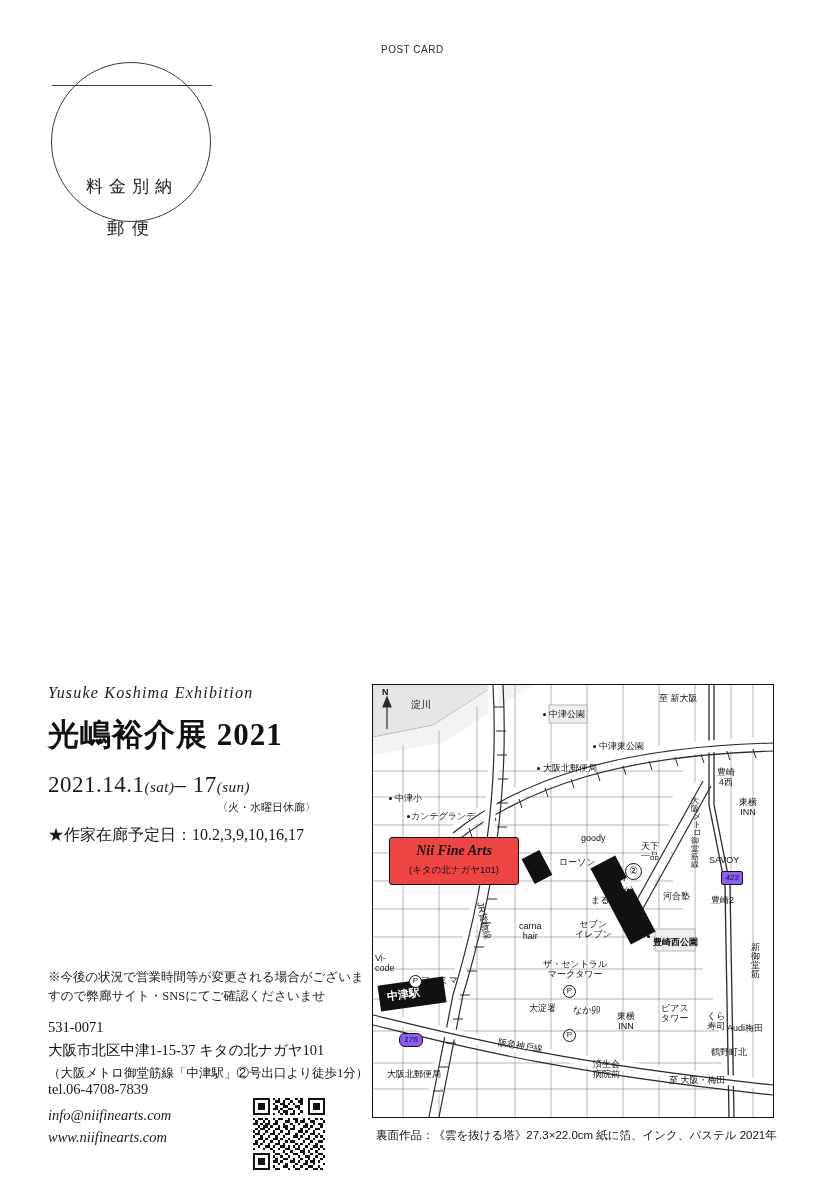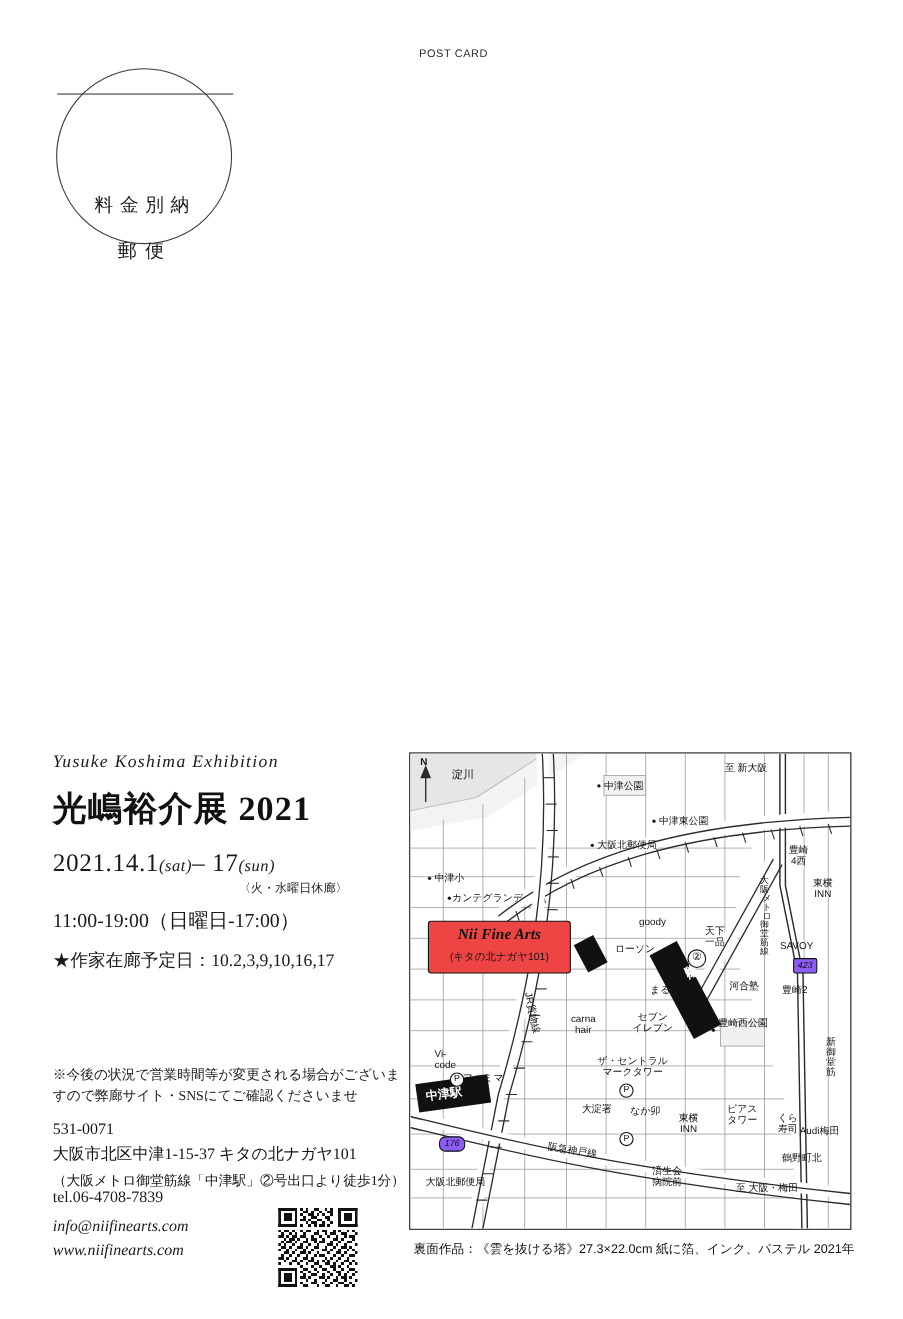--- a/index.html
+++ b/index.html
@@ -135,21 +135,20 @@
     <div class="l2">郵便</div>
   </div>
 
   <div class="info">
     <div class="latin-title">Yusuke Koshima Exhibition</div>
     <div class="jp-title">光嶋裕介展 2021</div>
     <div class="dates">
       <span>2021.</span><span>14</span><span>.</span><span>1</span><span class="small-it">(sat)</span><span>– </span><span>17</span><span class="small-it">(sun)</span>
     </div>
     <div class="closed">〈火・水曜日休廊〉</div>
-    <div class="hours">11:00-19:00（日曜日-17:00）</div>
     <div class="attend">★作家在廊予定日：10.2,3,9,10,16,17</div>
   </div>
 
   <div class="note">※今後の状況で営業時間等が変更される場合がございますので弊廊サイト・SNSにてご確認くださいませ</div>
 
   <div class="addr">
     <div>531-0071</div>
     <div>大阪市北区中津1-15-37 キタの北ナガヤ101</div>
     <div class="paren">（大阪メトロ御堂筋線「中津駅」②号出口より徒歩1分）</div>
   </div>
@@ -504,24 +503,24 @@
     <div class="mt" style="left:268px;top:156px;white-space:pre;text-align:center;">天下
 一品</div>
     <div class="mt" style="left:336px;top:170px;">SAVOY</div>
     <div class="mt" style="left:218px;top:210px;">まるせ</div>
     <div class="mt" style="left:290px;top:206px;">河合塾</div>
     <div class="mt" style="left:338px;top:210px;">豊崎2</div>
     <div class="mt" style="left:146px;top:236px;white-space:pre;text-align:center;">carna
 hair</div>
     <div class="mt" style="left:202px;top:234px;white-space:pre;text-align:center;">セブン
 イレブン</div>
-    <div class="mt" style="left:280px;top:240px;">豊崎西公園</div>
+    <div class="mt" style="left:280px;top:252px;font-weight:bold;">豊崎西公園</div>
     <div class="mt" style="left:170px;top:274px;white-space:pre;text-align:center;">ザ・セントラル
 マークタワー</div>
-    <div class="mt" style="left:2px;top:268px;white-space:pre;margin-left:20px;">Vi-
+    <div class="mt" style="left:2px;top:268px;white-space:pre;">Vi-
 code</div>
     <div class="mt" style="left:48px;top:290px;">ファミマ</div>
     <div class="mt" style="left:156px;top:318px;">大淀署</div>
     <div class="mt" style="left:200px;top:320px;">なか卯</div>
     <div class="mt" style="left:244px;top:326px;white-space:pre;text-align:center;">東横
 INN</div>
     <div class="mt" style="left:288px;top:318px;white-space:pre;text-align:center;">ピアス
 タワー</div>
     <div class="mt" style="left:334px;top:326px;white-space:pre;text-align:center;">くら
 寿司</div>

